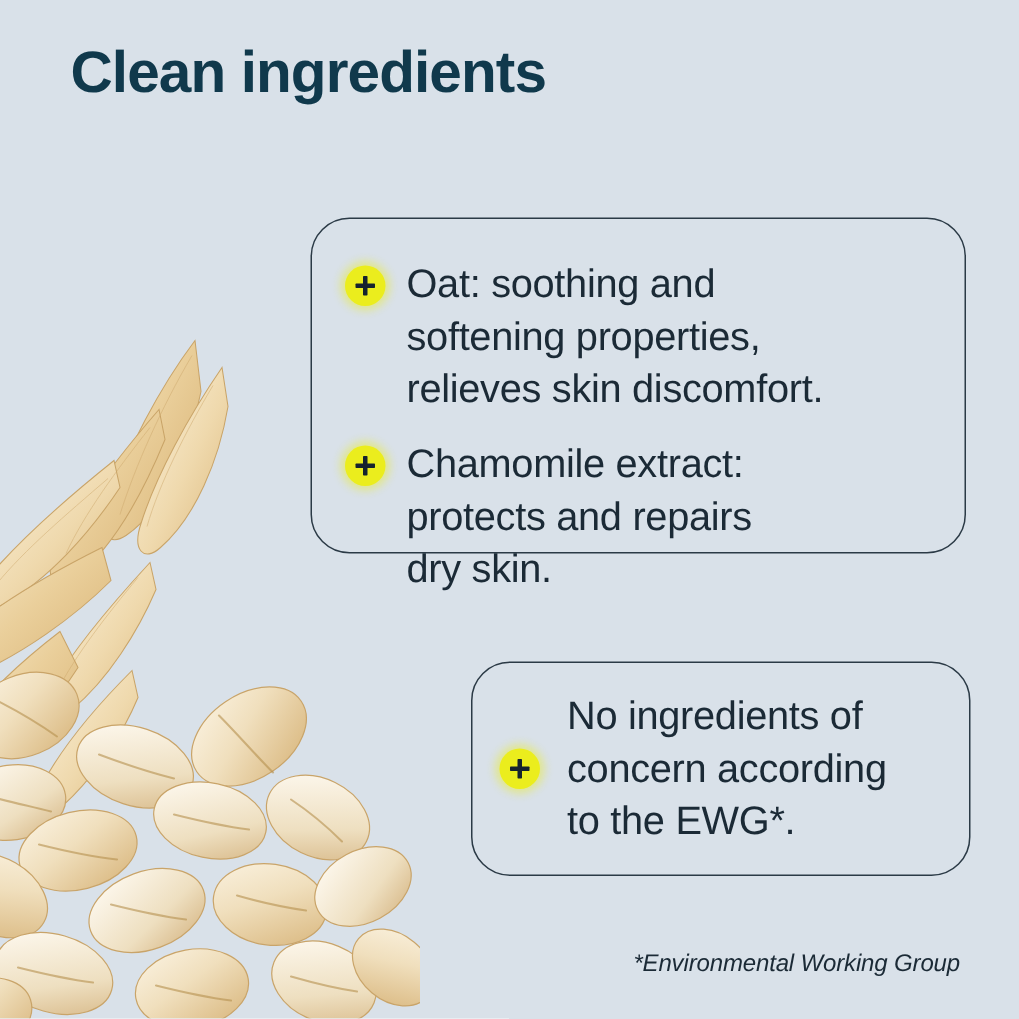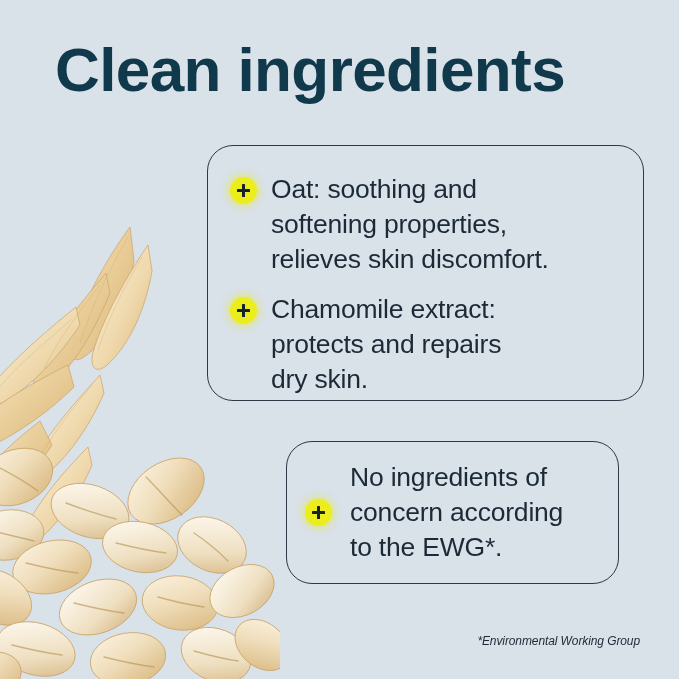--- a/index.html
+++ b/index.html
@@ -29,48 +29,48 @@
     width: 300px;
     height: 470px;
     pointer-events: none;
   }
 
   
   .page-title {
     position: absolute;
     left: 47px;
     top: 28px;
-    margin: 8px;
-    font-size: 62px;
+    margin: 0;
+    font-size: 39px;
     font-weight: 700;
     letter-spacing: -0.6px;
     color: #10394c;
     line-height: 1.1;
     white-space: nowrap;
   }
 
   
   .card {
     position: absolute;
     box-sizing: border-box;
     border: 1.4px solid #2b3a46;
     border-radius: 26px;
     background: transparent;
   }
 
   .card-ingredients {
     left: 207px;
     top: 145px;
     width: 437px;
-    height: 256px;
+    height: 224px;
     padding: 26px 22px 20px 22px;
   }
 
   .card-ewg {
-    left: 286px;
+    left: 314px;
     top: 441px;
     width: 333px;
     height: 143px;
     padding: 14px 18px;
     display: flex;
     align-items: center;
   }
 
   
   .bullet-row {
@@ -130,21 +130,21 @@
     letter-spacing: -0.2px;
     white-space: pre-line;
   }
 
   
   .footnote {
     position: absolute;
     right: 39px;
     top: 634px;
     margin: 0;
-    font-size: 12px;
+    font-size: 16px;
     font-style: italic;
     color: #1b2a36;
     letter-spacing: -0.1px;
     white-space: nowrap;
   }
 </style>
 </head>
 <body>
 
 <div id="page">

